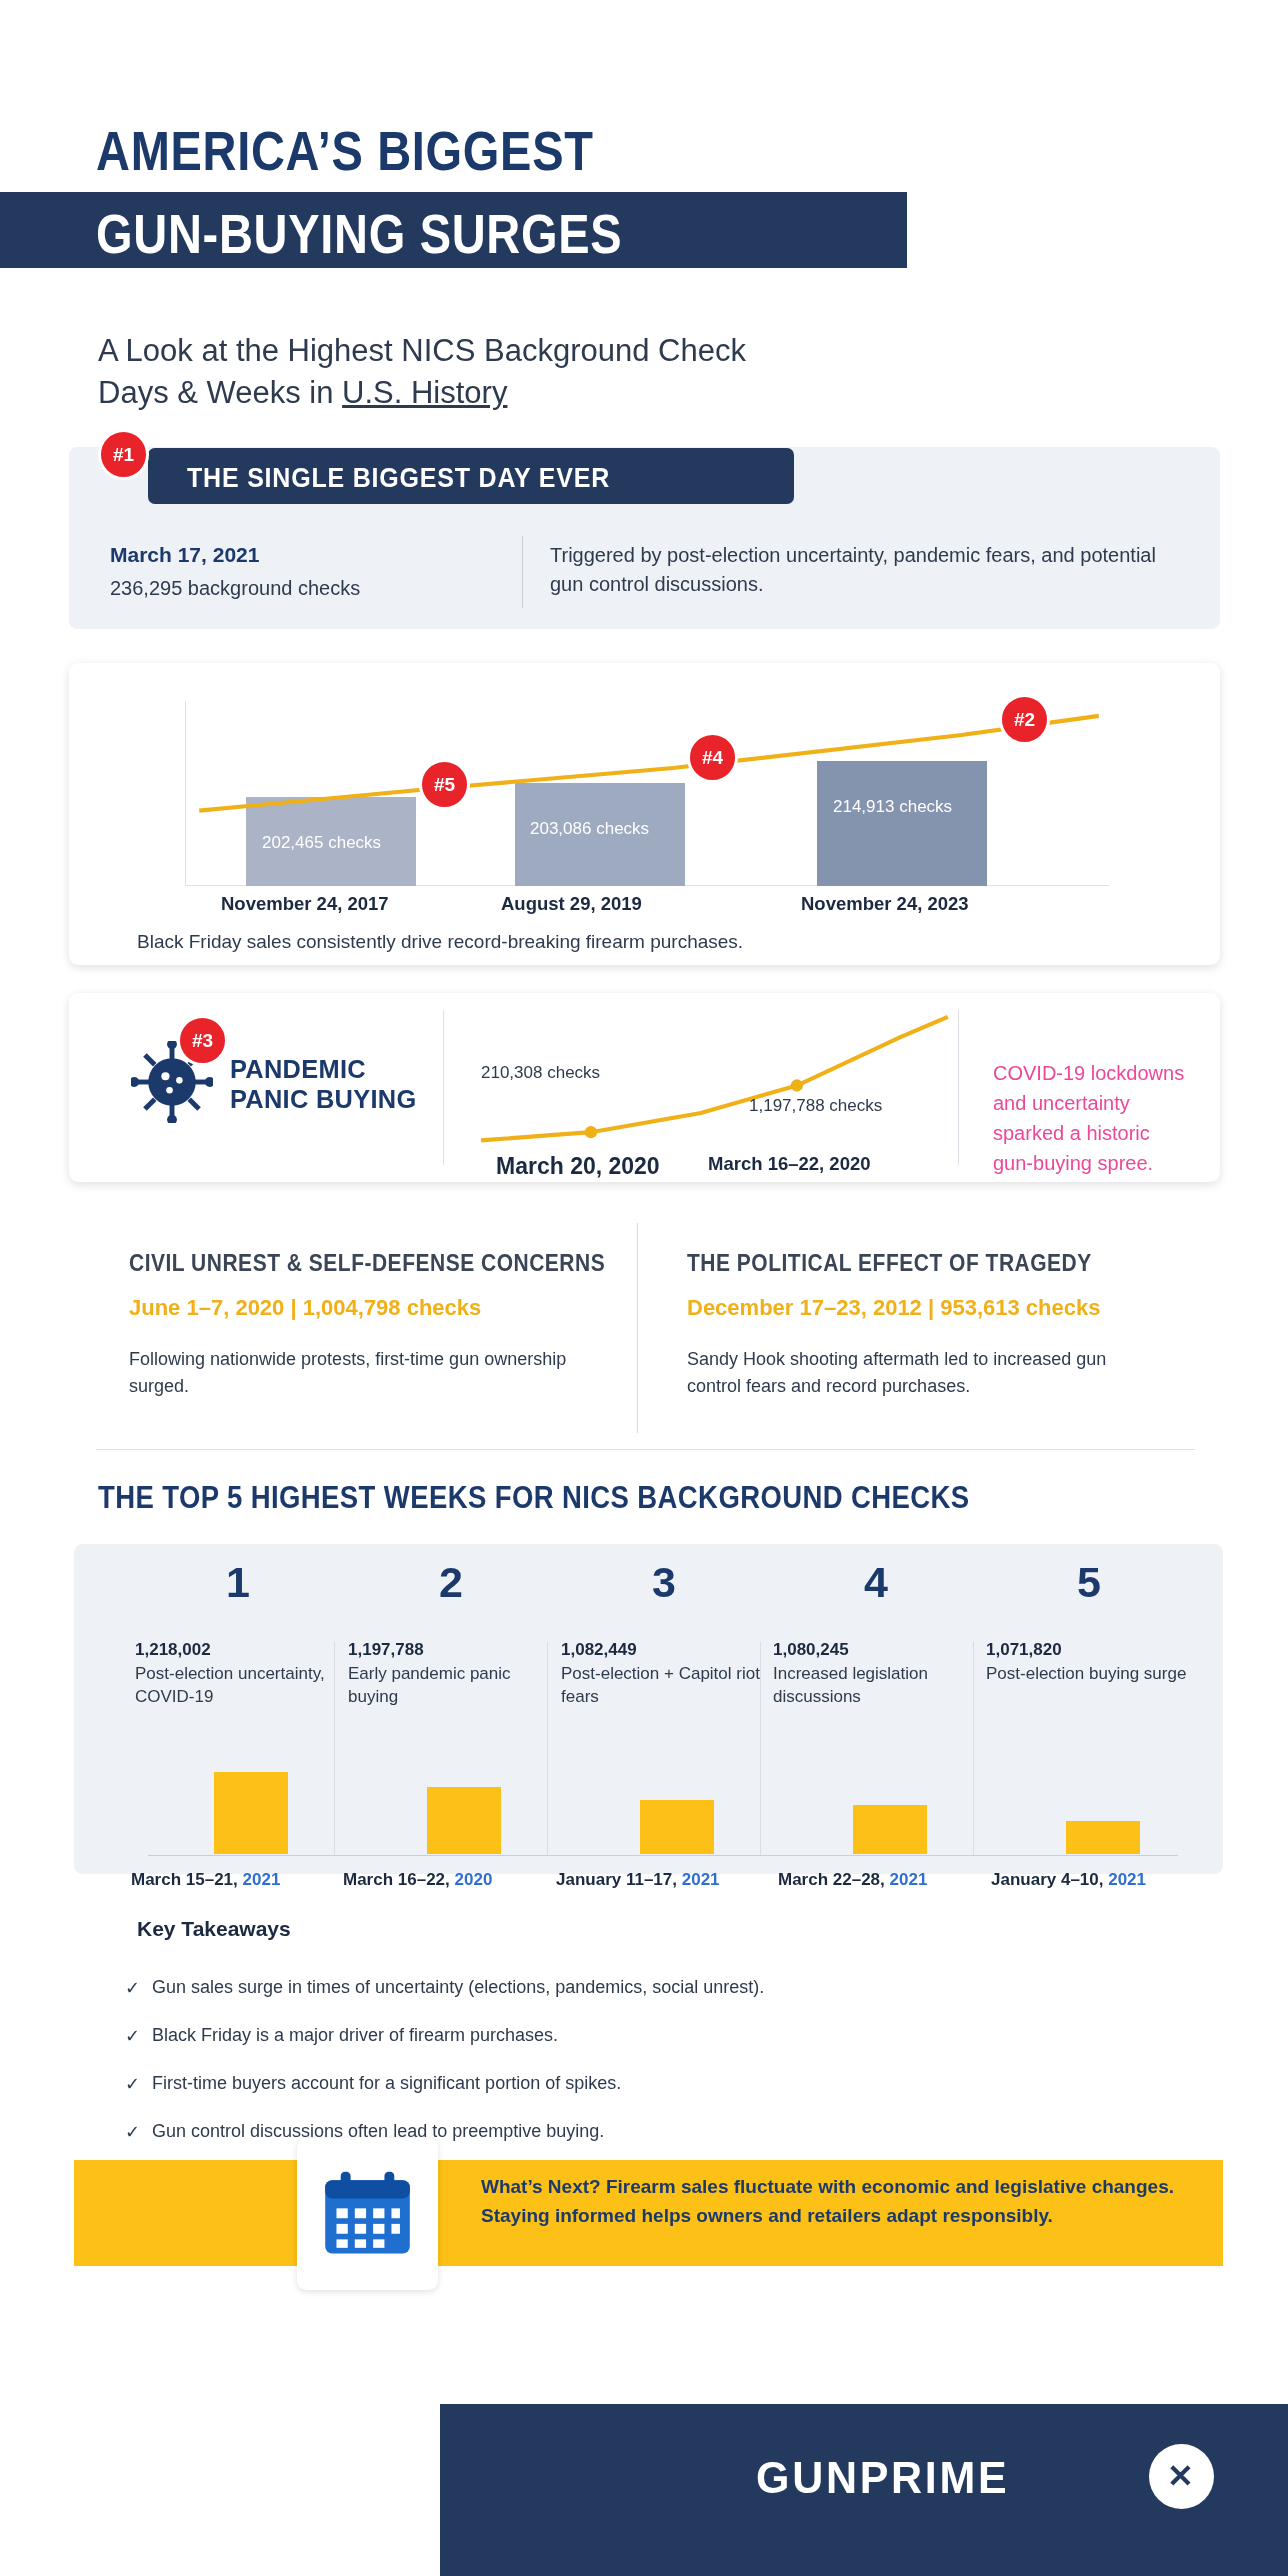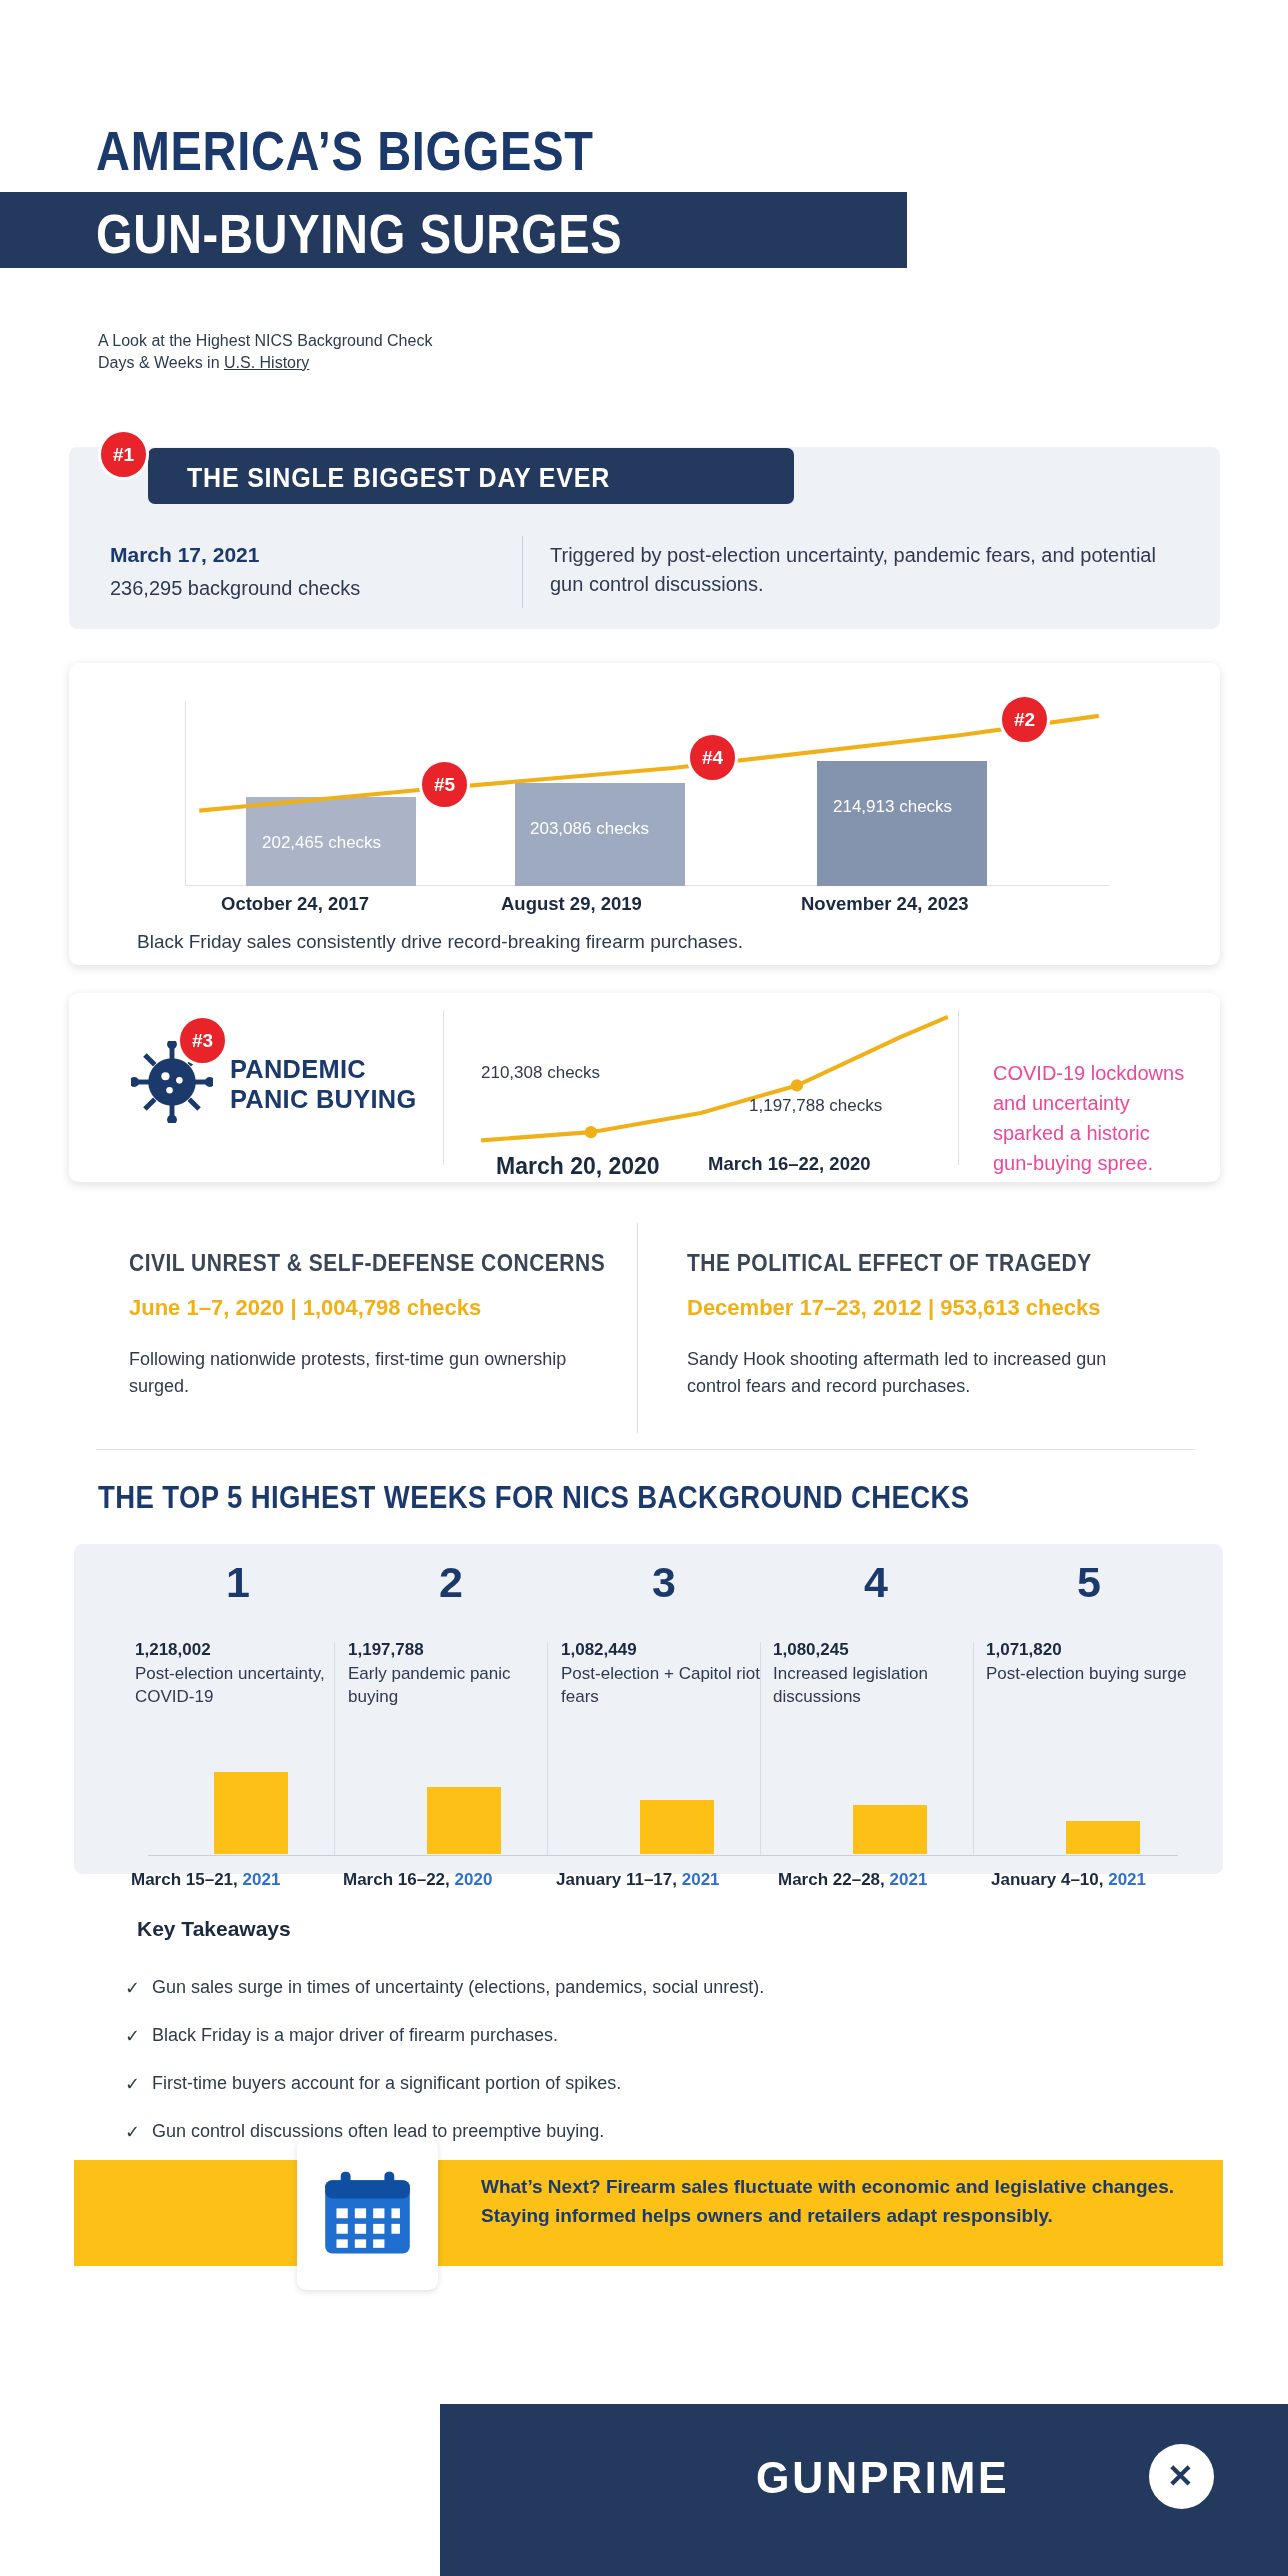--- a/index.html
+++ b/index.html
@@ -22,21 +22,21 @@
     position: absolute; left: 0; top: 192px; width: 907px; height: 76px;
     background: #23395e;
   }
   .hero-title-2 {
     position: absolute; left: 96px; top: 201px;
     font-size: 47px; font-weight: bold; letter-spacing: 0.7px; color: #ffffff;
     transform: scaleY(1.18); transform-origin: left top;
   }
   .hero-sub {
     position: absolute; left: 98px; top: 330px;
-    font-size: 16px; color: #2e3b4e; line-height: 1.35; font-weight: 400;
+    font-size: 31px; color: #2e3b4e; line-height: 1.35; font-weight: 400;
   }
   .hero-sub .und { text-decoration: underline; }
 
   
   .gunwrap { position: absolute; right: 0; top: 0; width: 563px; height: 453px; overflow: hidden; }
   .hand {
     position: absolute; left: 172px; top: 124px; width: 295px; height: 227px;
     background: #e8b48e; border-radius: 48% 40% 44% 40%;
     transform: rotate(-8deg);
   }
@@ -230,21 +230,21 @@
 
 <div class="s2-card"></div>
 <div class="s2-axisY"></div>
 <div class="s2-axisX"></div>
 <div class="bfbar b1"></div>
 <div class="bfbar b2"></div>
 <div class="bfbar b3"></div>
 <div class="bf-val bf-v1">202,465  checks</div>
 <div class="bf-val bf-v2">203,086 checks</div>
 <div class="bf-val bf-v3">214,913 checks</div>
-<div class="bf-date bf-d1">October 24, 2017</div>
+<div class="bf-date bf-d1">November 24, 2017</div>
 <div class="bf-date bf-d2">August 29, 2019</div>
 <div class="bf-date bf-d3">November 24, 2023</div>
 <svg style="position:absolute; left:192px; top:687px; width:914px; height:206px;" viewBox="0 0 1330 300" width="914" height="206">
   <polyline points="10,180 330,150 700,118 1120,70 1320,42" fill="none" stroke="#f0b018" stroke-width="6"></polyline>
 </svg>
 <div class="badge b5">#5</div>
 <div class="badge b4">#4</div>
 <div class="badge b2b">#2</div>
 <div class="s2-note">Black Friday sales consistently drive record-breaking firearm purchases.</div>
 

